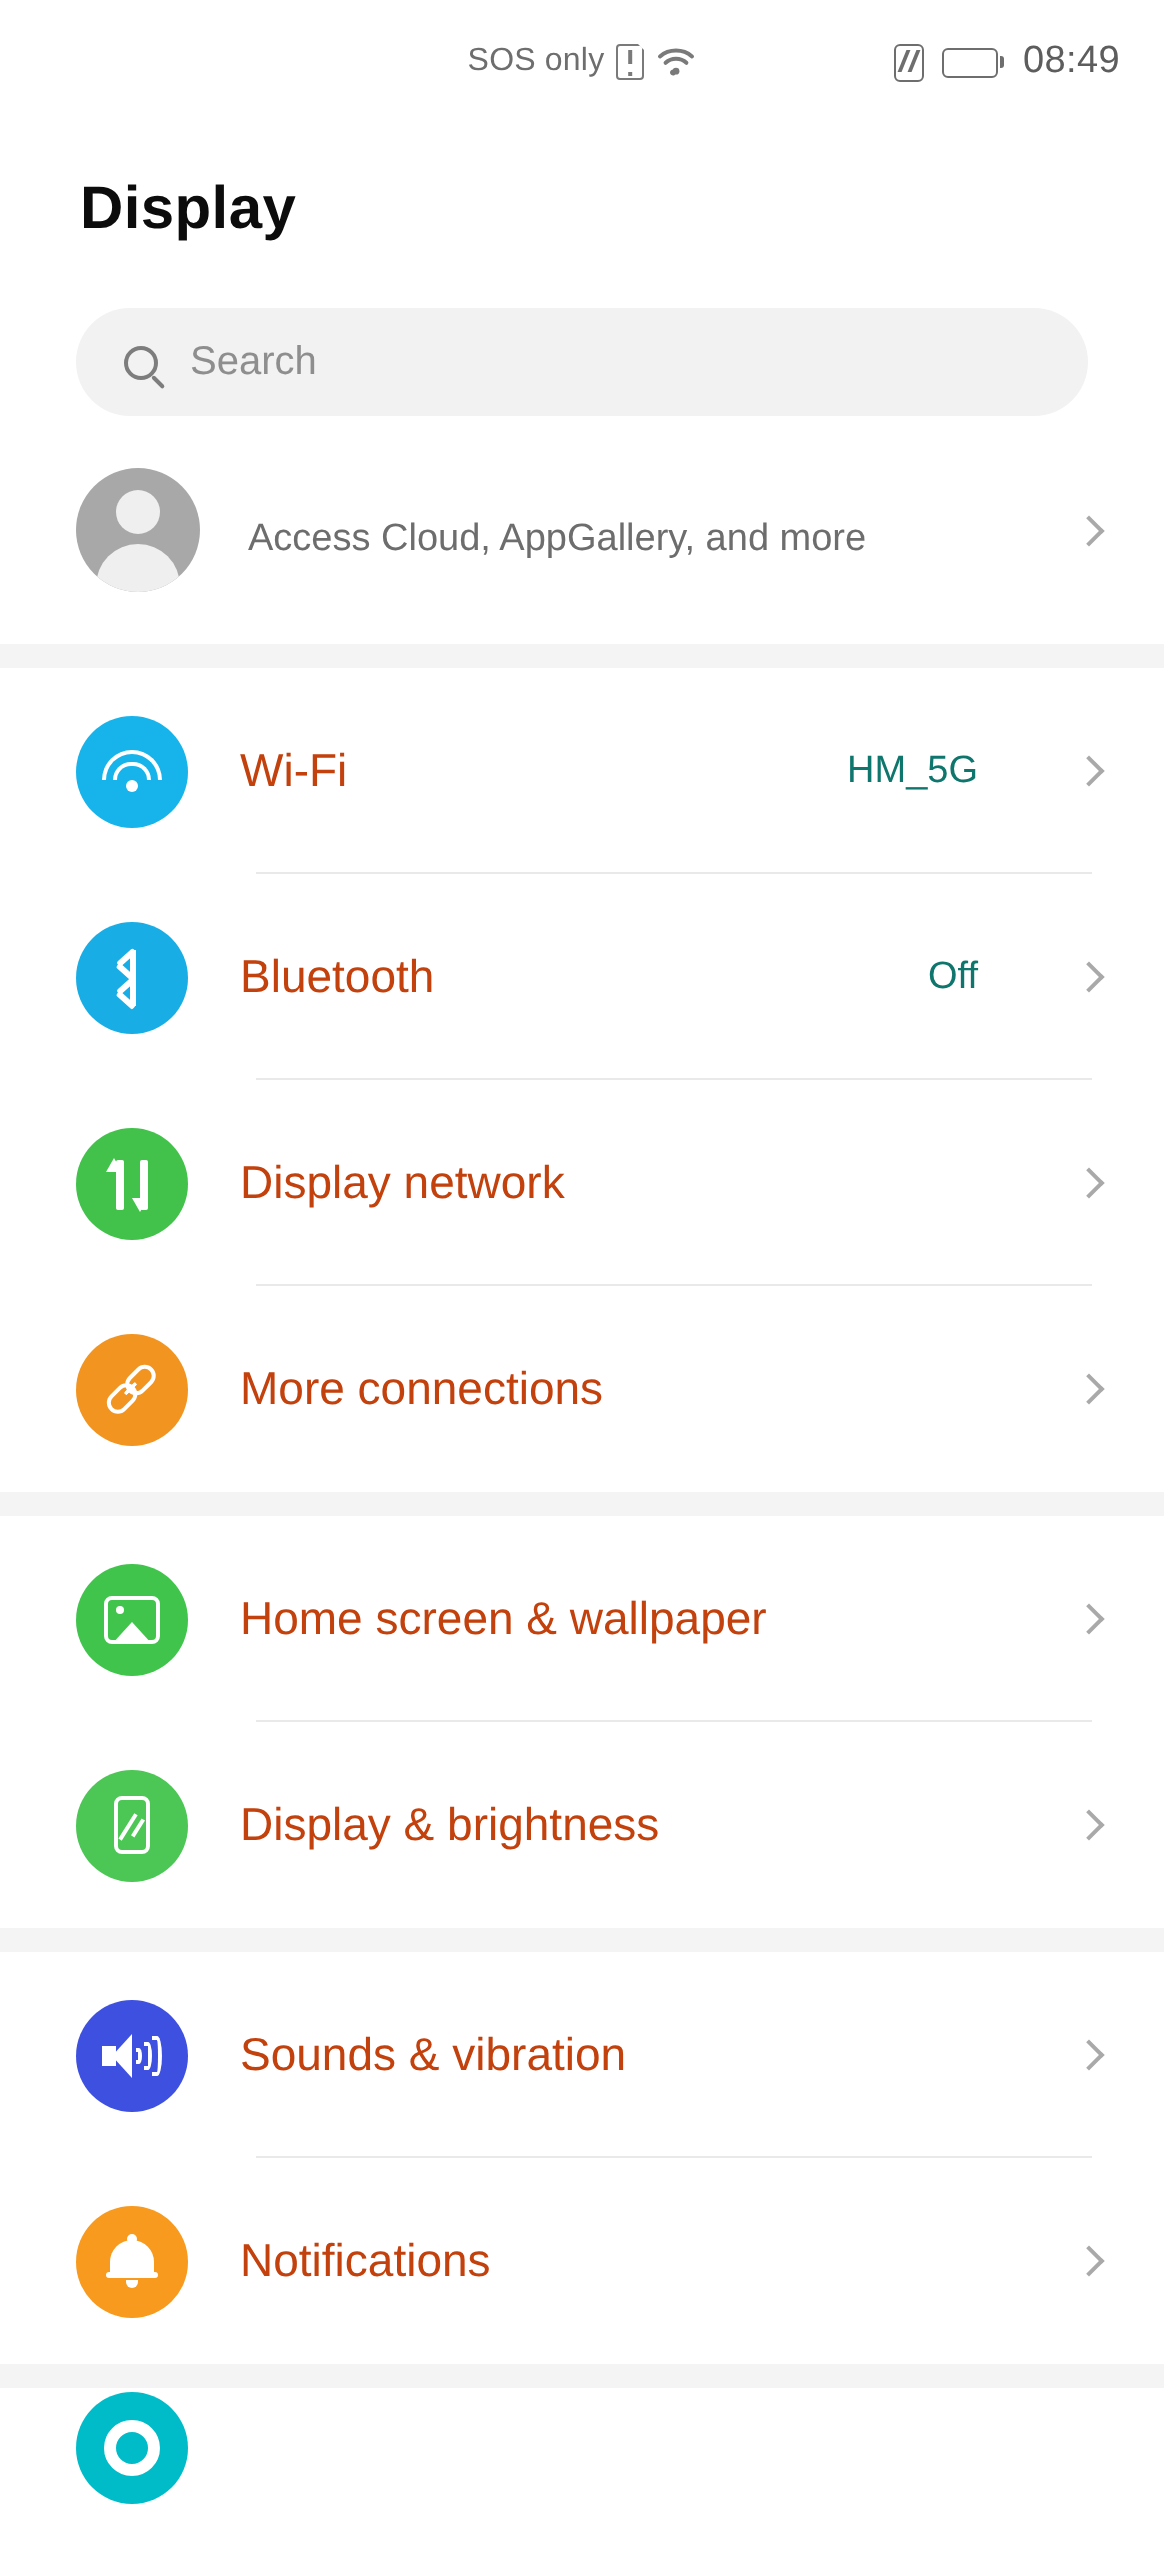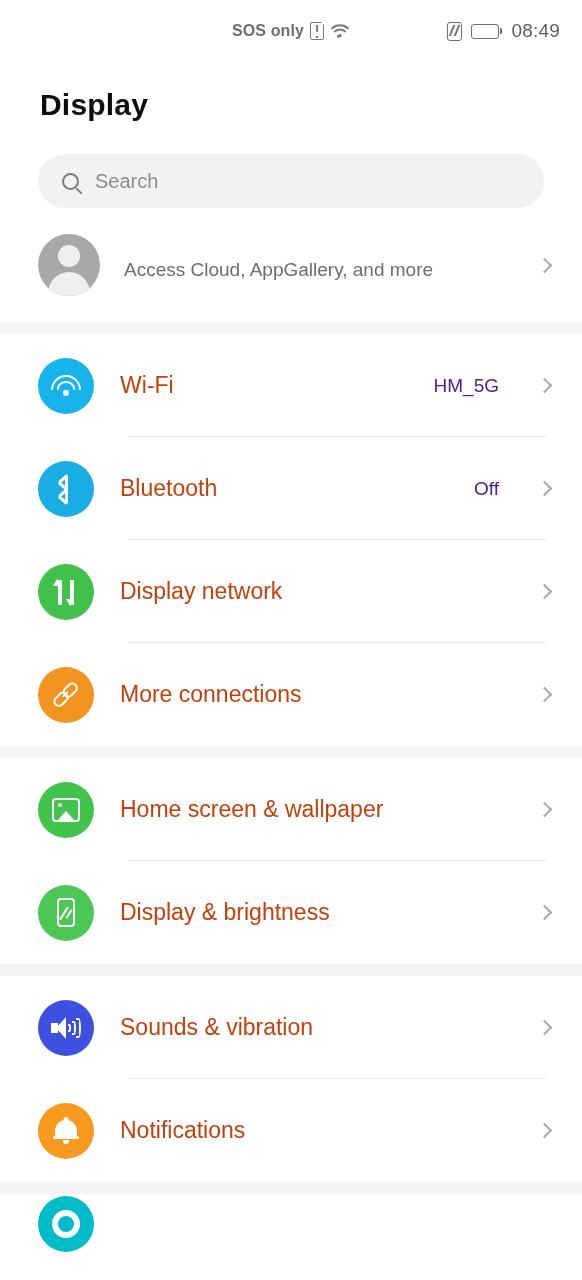--- a/index.html
+++ b/index.html
@@ -15,21 +15,20 @@
   .statusbar{
     height:62px; width:100%;
     display:flex; align-items:center;
     position:relative;
     color:#6b6b6b;
   }
   .sb-center{
     position:absolute; left:0; right:0;
     display:flex; align-items:center; justify-content:center;
     gap:6px;
-    font-weight:bold;
   }
   .sb-right{
     position:absolute; right:22px;
     display:flex; align-items:center; gap:9px;
   }
   .sb-text{ font-size:16px; color:#6e6e6e; letter-spacing:.1px; }
   .sb-time{ font-size:19px; color:#5d5d5d; letter-spacing:.2px; }
   .sim-alert{ position:relative; width:14px; height:18px; }
   .sim-alert .body{
     position:absolute; inset:0;
@@ -134,21 +133,21 @@
   .row.divided:after{
     content:""; position:absolute; left:128px; right:36px; bottom:0;
     height:1px; background:#e9e9e9;
   }
   .ico{
     width:56px; height:56px; border-radius:50%;
     display:flex; align-items:center; justify-content:center;
     flex:none;
   }
   .row-label{ flex:1; font-size:23px; color:#c2410c; }
-  .row-value{ font-size:19px; color:#4c1d95; margin-right:14px; }
+  .row-value{ font-size:19px; color:#0f766e; margin-right:24px; }
   .chev{
     width:11px; height:11px; flex:none;
     border-top:2.1px solid #a9a9a9; border-right:2.1px solid #a9a9a9;
     transform:rotate(45deg); margin-right:6px;
   }
 
   
   .g-wifi{ position:relative; width:30px; height:22px; }
   .g-wifi i{
     position:absolute; left:50%; transform:translateX(-50%);

